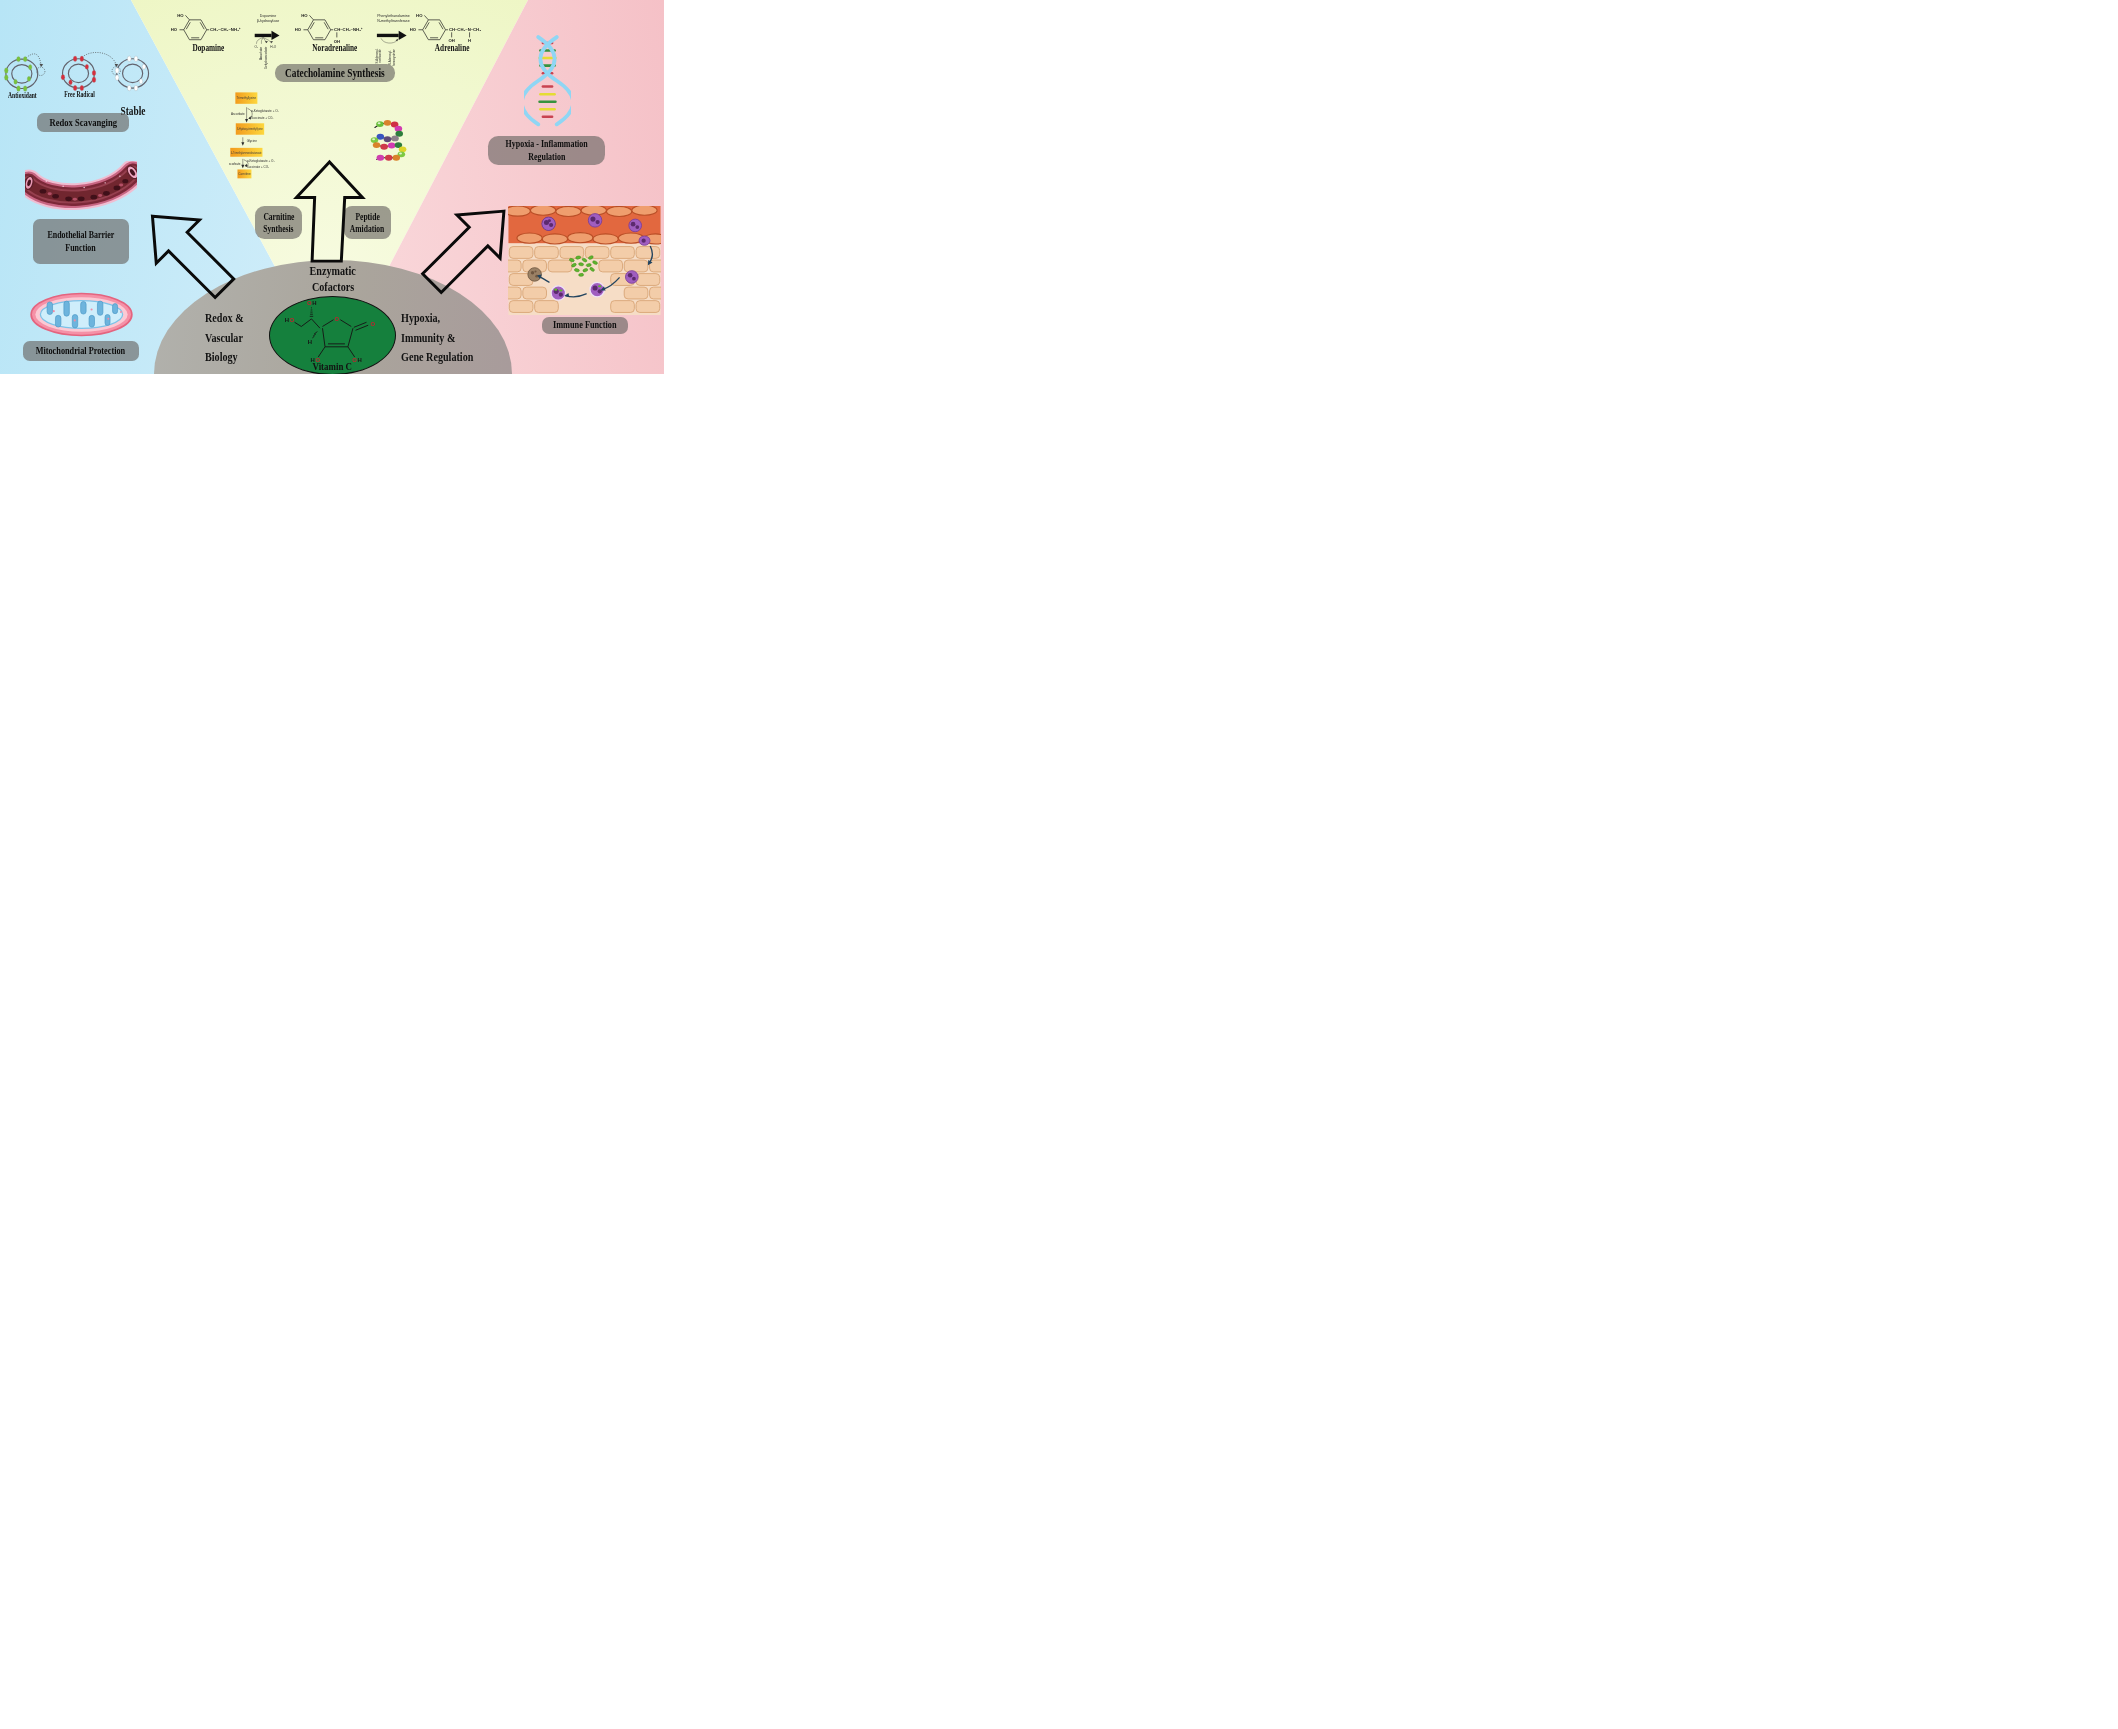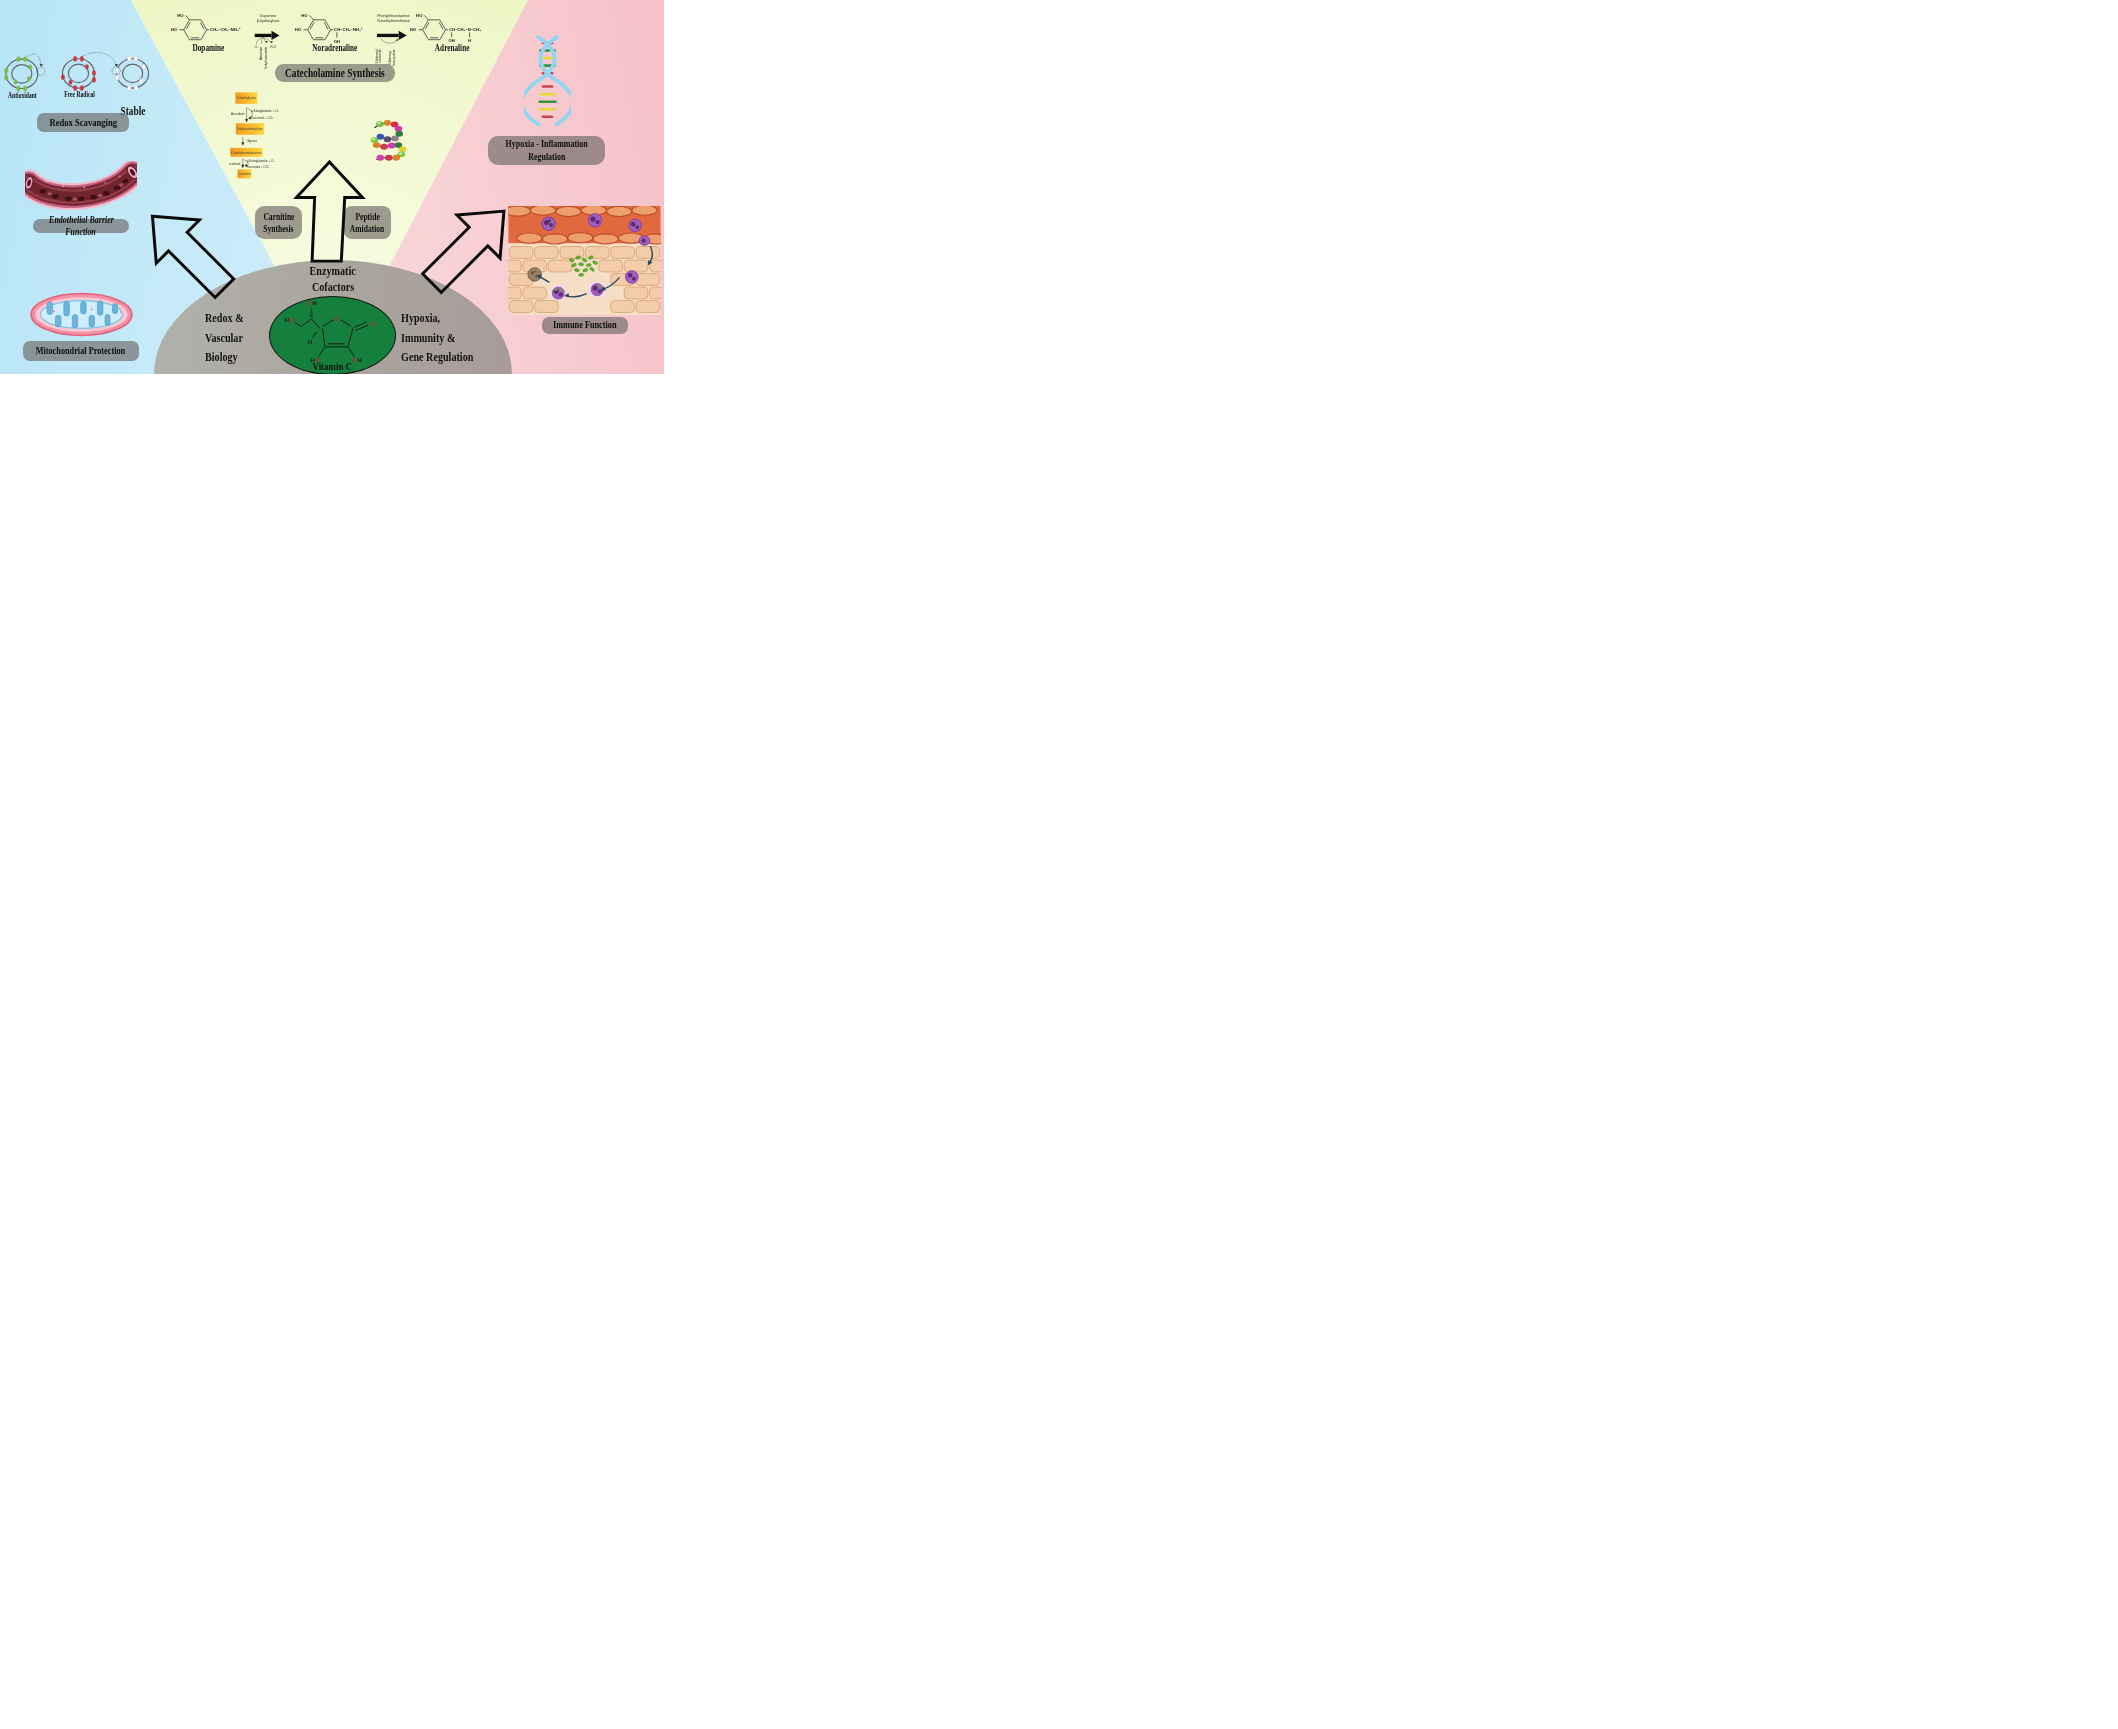--- a/index.html
+++ b/index.html
@@ -114,21 +114,21 @@
         <circle cx="90" cy="60" r="1.6"></circle>
         <circle cx="140" cy="63" r="1.6"></circle>
         <circle cx="190" cy="52" r="1.6"></circle>
         <circle cx="225" cy="36" r="1.6"></circle>
       </g>
     <ellipse cx="255" cy="27" rx="10" ry="17" transform="rotate(-34 255 27)" fill="#f0a8c4" stroke="#5e1f2a" stroke-width="3"></ellipse>
     <ellipse cx="255" cy="27" rx="4.5" ry="9" transform="rotate(-34 255 27)" fill="#471521"></ellipse>
     <ellipse cx="9" cy="52" rx="9" ry="16" transform="rotate(14 9 52)" fill="#e999b5" stroke="#5e1f2a" stroke-width="3"></ellipse>
     <ellipse cx="9" cy="52" rx="4" ry="8" transform="rotate(14 9 52)" fill="#471521"></ellipse>
   </svg>
-  <div class="pill serif" style="left:33px;top:219px;width:96px;height:14px;font-size:10.2px;font-style:italic;">
+  <div class="pill serif" style="left:33px;top:219px;width:96px;height:45px;font-size:10.2px;">
     <span class="cond">Endothelial Barrier</span>
       <span class="cond">Function</span>
   </div>
 
   <svg class="abs" style="left:28px;top:291px;" width="107" height="47" viewBox="0 0 252 112">
     <ellipse cx="126" cy="56" rx="120" ry="50" fill="#f591a7" stroke="#e4647f" stroke-width="4"></ellipse>
     <ellipse cx="126" cy="56" rx="110" ry="41" fill="#fbc9d4"></ellipse>
     <ellipse cx="126" cy="56" rx="98" ry="33" fill="#cfeefb" stroke="#7cc3e8" stroke-width="3"></ellipse>
     <g fill="#6db4dd" stroke="#4a97c6" stroke-width="1.5">
       <rect x="44" y="26" width="13" height="30" rx="6.5"></rect>

